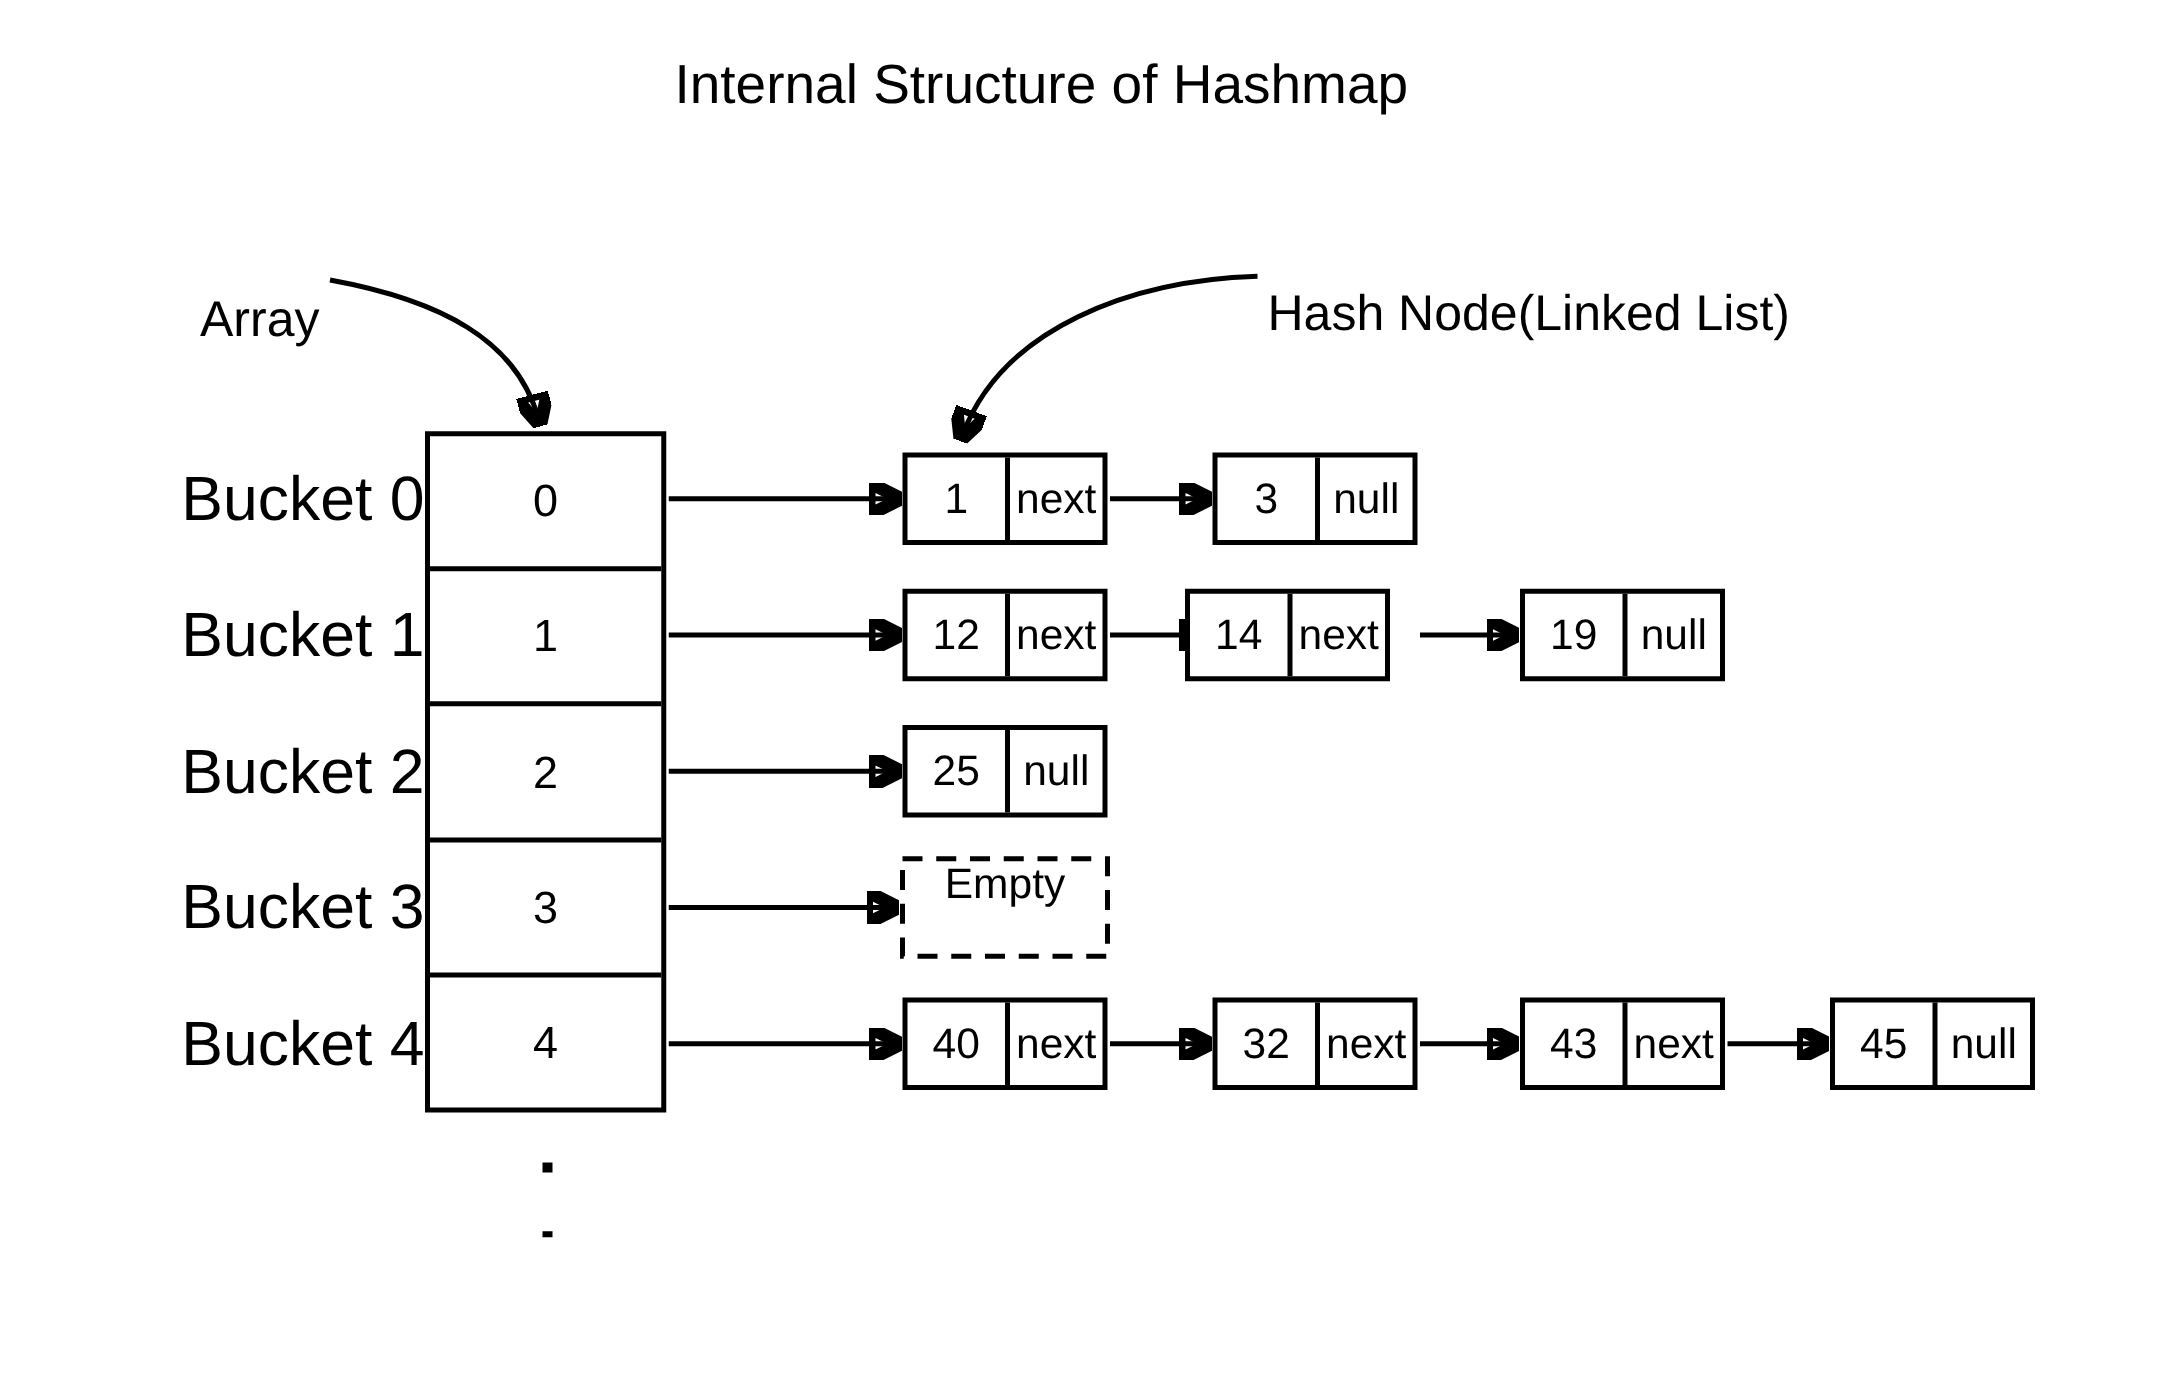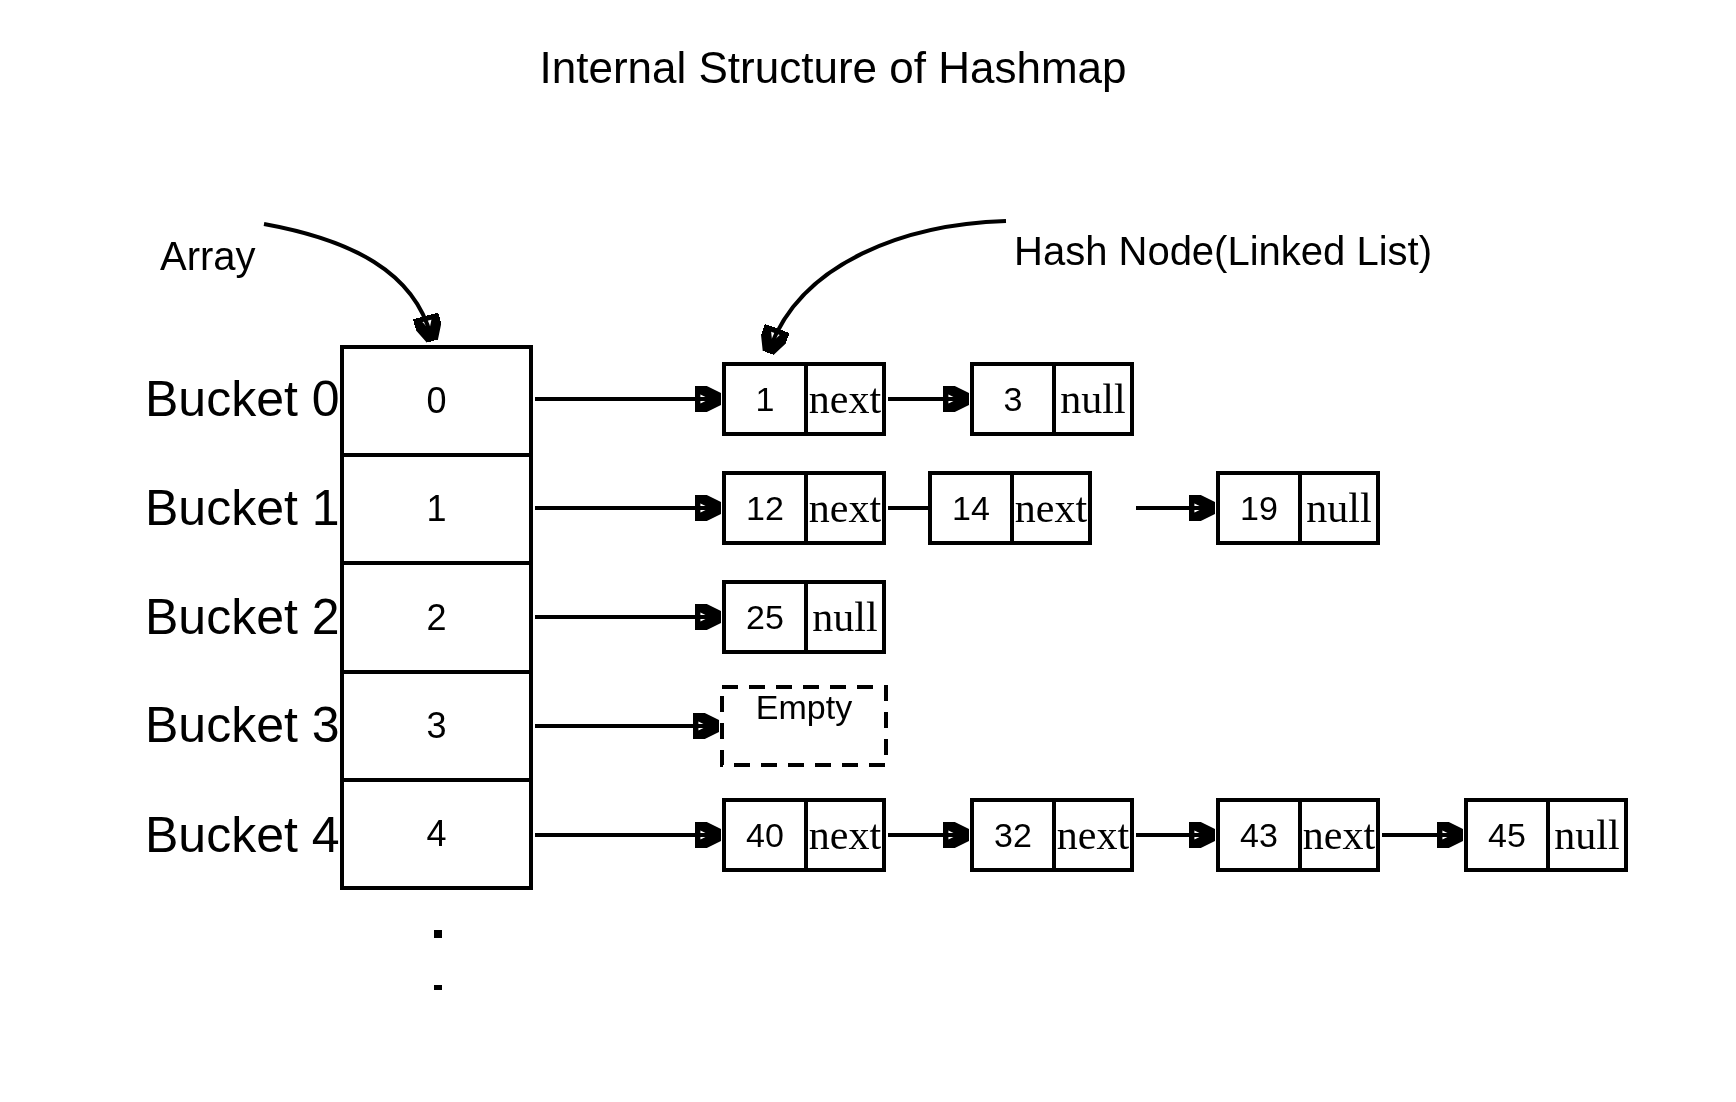--- a/index.html
+++ b/index.html
@@ -78,22 +78,21 @@
     display: flex;
     align-items: center;
     justify-content: center;
     font-size: 34px;
   }
   .node-pointer {
     flex: 1;
     display: flex;
     align-items: center;
     justify-content: center;
-    font-size: 42px;
-    font-family: Liberation Serif, serif;
+    font-size: 34px;
   }
 
   #empty-box-text {
     left: 720px;
     top: 666px;
     width: 168px;
     height: 82px;
     display: flex;
     align-items: center;
     justify-content: center;
@@ -176,21 +175,21 @@
   </div>
   <div class="abs node" style="left:970px; top:362px">
     <div class="node-value">3</div>
     <div class="node-pointer">null</div>
   </div>
 
   <div class="abs node" style="left:722px; top:471px">
     <div class="node-value">12</div>
     <div class="node-pointer">next</div>
   </div>
-  <div class="abs node" style="left:928px; top:471px">
+  <div class="abs node" style="left:948px; top:471px">
     <div class="node-value">14</div>
     <div class="node-pointer">next</div>
   </div>
   <div class="abs node" style="left:1216px; top:471px">
     <div class="node-value">19</div>
     <div class="node-pointer">null</div>
   </div>
 
   <div class="abs node" style="left:722px; top:580px">
     <div class="node-value">25</div>

